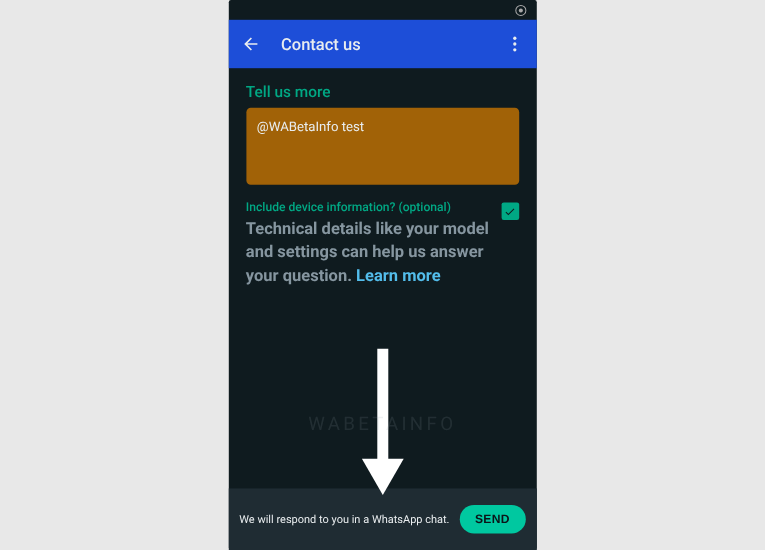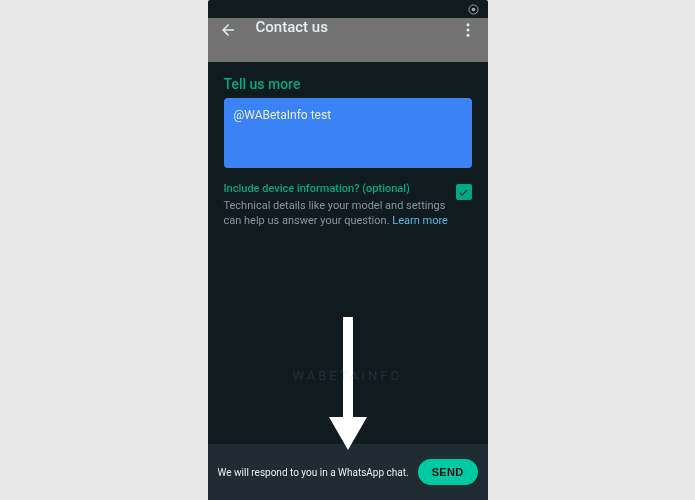--- a/index.html
+++ b/index.html
@@ -31,23 +31,23 @@
   }
   .status-icon {
     width: 12px;
     height: 12px;
     display: flex;
     align-items: center;
     justify-content: center;
   }
   .header {
     height: 44px;
-    background: #737373;
-    display: flex;
-    align-items: flex-start;
+    background: #1d4ed8;
+    display: flex;
+    align-items: center;
     padding: 0 8px;
     gap: 16px;
   }
   .back-btn {
     width: 24px;
     height: 24px;
     display: flex;
     align-items: center;
     justify-content: center;
     cursor: pointer;
@@ -73,21 +73,21 @@
     flex-direction: column;
     position: relative;
   }
   .section-label {
     color: #00a884;
     font-size: 14px;
     font-weight: 500;
     margin-bottom: 6px;
   }
   .textarea {
-    background: #3b82f6;
+    background: #a16207;
     border: none;
     border-radius: 4px;
     color: #e9edef;
     font-size: 12px;
     padding: 10px;
     height: 70px;
     resize: none;
     font-family: inherit;
     outline: none;
   }
@@ -101,22 +101,23 @@
     flex: 1;
   }
   .device-title {
     color: #00a884;
     font-size: 11px;
     font-weight: 500;
     margin-bottom: 3px;
   }
   .device-desc {
     color: #8696a0;
-    font-size: 11px;
+    font-size: 15px;
     line-height: 1.4;
+    font-weight: bold;
   }
   .learn-more {
     color: #53bdeb;
     cursor: pointer;
   }
   .checkbox {
     width: 16px;
     height: 16px;
     background: #00a884;
     border-radius: 2px;
@@ -130,24 +131,24 @@
   .arrow-overlay {
     position: absolute;
     left: 50%;
     top: 250px;
     transform: translateX(-50%);
     pointer-events: none;
   }
   .watermark {
     position: absolute;
     left: 50%;
-    bottom: 61px;
+    bottom: 48px;
     transform: translateX(-50%);
     color: rgba(150, 160, 165, 0.15);
-    font-size: 13px;
+    font-size: 17px;
     letter-spacing: 3px;
     font-weight: 400;
     pointer-events: none;
   }
   .footer {
     height: 56px;
     background: #1f2c33;
     display: flex;
     align-items: center;
     padding: 0 10px;

